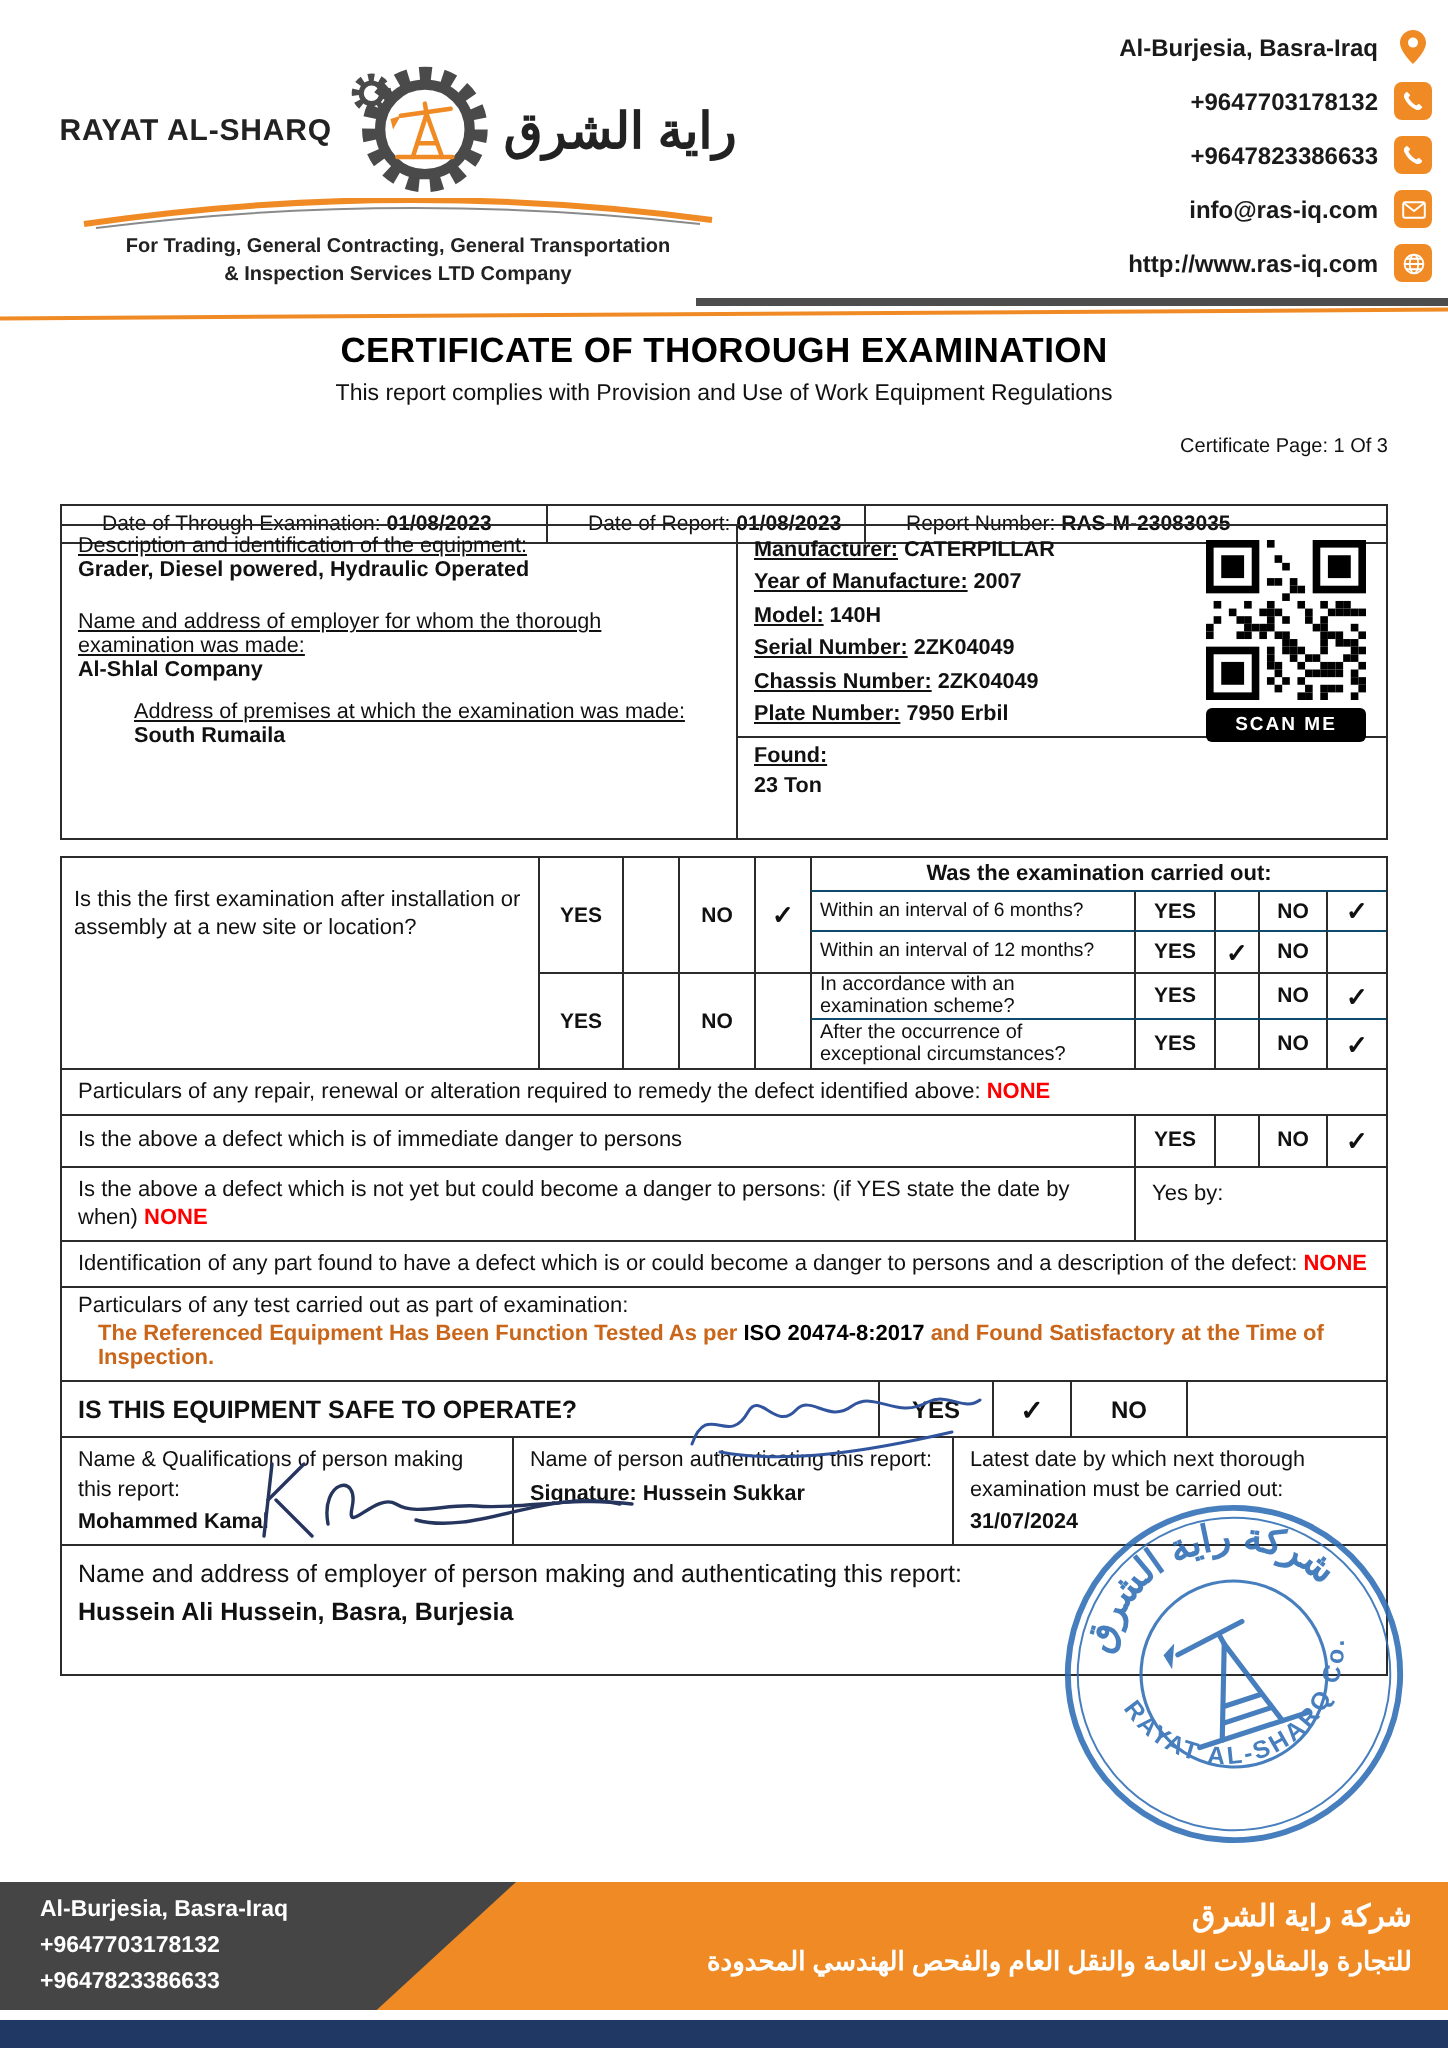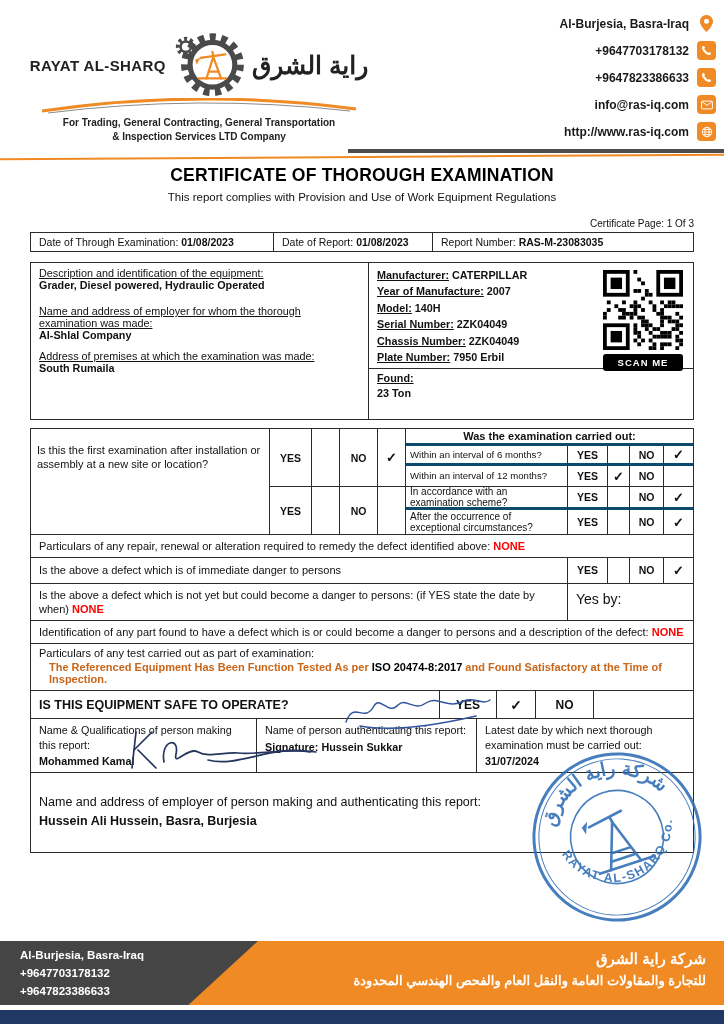--- a/index.html
+++ b/index.html
@@ -22,82 +22,82 @@
   .rule-dark { position:absolute; left:348px; right:0; top:149px; height:4px; background:#4d4d4d; }
   .rule-orange { position:absolute; left:-4px; top:156px; width:732px; height:2px; background:#F08A24; transform:rotate(-0.35deg); }
 
   
   .doc-title { position:absolute; top:165px; left:0; width:100%; text-align:center; font-size:17.5px; font-weight:bold; letter-spacing:.2px; color:#000; }
   .doc-subtitle { position:absolute; top:191px; left:0; width:100%; text-align:center; font-size:11.5px; color:#111; }
   .page-info { position:absolute; top:218px; right:30px; font-size:10px; color:#111; }
 
   
   .meta { position:absolute; left:30px; right:30px; top:232px; display:flex; }
-  .meta-cell { border:1px solid #2b2b2b; padding:3px 8px; font-size:10.5px; white-space:nowrap; }
+  .meta-cell { border:1px solid #2b2b2b; padding:3px 20px; font-size:10.5px; white-space:nowrap;margin-top:20px; }
   .meta-cell + .meta-cell { margin-left:-1px; }
   .meta-cell .val { font-weight:bold; }
   .mc1 { width:244px; } .mc2 { width:160px; } .mc3 { flex:1; }
 
   
   .equip { position:absolute; left:30px; right:30px; top:262px; height:158px; border:1px solid #2b2b2b; display:flex; }
   .equip-left { width:338px; border-right:1px solid #2b2b2b; padding:4px 8px; font-size:10.8px; }
   .equip-left .lbl { text-decoration:underline; }
   .equip-left .val { font-weight:bold; }
-  .eg2 { margin-top:14px; } .eg3 { margin-top:9px; }
+  .eg2 { margin-top:14px; } .eg3 { margin-top:9px;margin-left:28px; }
   .equip-right { flex:1; position:relative; font-size:10.8px; }
   .equip-right-top { height:106px; border-bottom:1px solid #2b2b2b; padding:4px 8px; }
   .spec-row { line-height:16.4px; white-space:nowrap; }
   .spec-row .lbl { font-weight:bold; text-decoration:underline; }
   .spec-row .val { font-weight:bold; }
   .equip-weight { padding:3px 8px; }
   .equip-weight .lbl { font-weight:bold; text-decoration:underline; }
   .equip-weight .val { font-weight:bold; display:block; margin-top:3px; }
   .qr-wrap { position:absolute; right:10px; top:7px; width:80px; text-align:center; }
   .qr-svg { display:block; width:80px; height:80px; background:#fff; }
   .scanme { margin-top:4px; background:#000; color:#fff; font-size:9.5px; font-weight:bold; letter-spacing:1px; border-radius:3px; padding:3px 0; }
 
   
   .exam { position:absolute; left:30px; right:30px; top:428px; border:1px solid #2b2b2b; background:#fff; }
   .exam-grid { display:grid; grid-template-columns:238px 42px 28px 38px 28px 1fr 40px 22px 34px 30px; grid-template-rows:17px 20px 20px 24px 24px; }
   .gc { border-left:1px solid #2b2b2b; display:flex; align-items:center; justify-content:center; font-size:11px; }
   .gc.noleft { border-left:none; }
   .gc.text { justify-content:flex-start; padding:2px 6px; line-height:1.25; }
   .gc.rtext { justify-content:flex-start; padding:1px 4px; font-size:10px; line-height:1.15; }
   .gc.small { font-size:9.6px; white-space:nowrap; overflow:visible; }
-  .gc.bb { border-bottom:3px solid #0c4a6e; }
+  .gc.bb { border-bottom:1px solid #0c4a6e; }
   .gc.btp { border-top:1px solid #2b2b2b; }
   .yn { font-weight:bold; font-size:10.5px; }
   .chk { font-weight:bold; font-size:13px; }
   .hdrcell { font-weight:bold; font-size:11px; justify-content:center; }
 
   .band { border-top:1px solid #2b2b2b; font-size:11px; }
   .band-pad { padding:4px 8px; line-height:1.3; }
   .red { color:#FF0000; font-weight:bold;margin-top:12px; }
   .band-flex { display:flex; align-items:stretch; }
   .bf-text { flex:1; padding:5px 8px; display:flex; align-items:center; line-height:1.3; }
   .bf-cell { border-left:1px solid #2b2b2b; display:flex; align-items:center; justify-content:center; }
   .w40{width:40px;} .w22{width:22px;} .w34{width:34px;} .w30{width:30px;}
-  .yesby-cell { width:126px; border-left:1px solid #2b2b2b; padding:7px 8px 0; font-size:14px; }
+  .yesby-cell { width:126px; border-left:1px solid #2b2b2b; padding:7px 8px 0; font-size:11px; }
   .test-band { padding:3px 8px 5px; }
   .test-orange { color:#C9661A; font-weight:bold; font-size:11px; }
   .test-iso { color:#000; font-weight:bold; font-size:11px; }
   .test-line2 { margin-top:2px; padding-left:10px; }
   .safe-band { display:flex; height:28px; }
   .safe-text { width:408px; display:flex; align-items:center; padding:0 8px; font-weight:bold; font-size:12.5px; }
   .safe-cell { border-left:1px solid #2b2b2b; display:flex; align-items:center; justify-content:center; }
   .sw57{width:57px;} .sw39{width:39px;} .sw58{width:58px;} .swrest{flex:1; border-left:1px solid #2b2b2b;}
   .safe-yn { font-weight:bold; font-size:12px; }
   .safe-chk { font-weight:bold; font-size:14px; }
 
   .signoff { display:flex; min-height:54px; }
   .so-cell { padding:4px 8px; font-size:10.8px; line-height:1.3; position:relative; }
   .so-cell + .so-cell { border-left:1px solid #2b2b2b; }
   .so1 { width:225px; } .so2 { width:220px; } .so3 { flex:1; }
   .so-val { font-weight:bold; margin-top:2px; }
-  .employer-band { padding:20px 8px 22px; font-size:12.5px; line-height:1.45; }
+  .employer-band { padding:5px 8px 22px; font-size:12.5px; line-height:1.45; }
   .employer-band .val { font-weight:bold; }
 
   
   .sig { position:absolute; z-index:5; pointer-events:none; }
   .stamp { position:absolute; left:528px; top:748px; width:178px; height:178px; z-index:6; opacity:.88; pointer-events:none; }
 
   
   .footer { position:absolute; left:0; top:941px; width:724px; height:64px; background:#F08A24; }
   .footer-dark { position:absolute; left:0; top:0; width:258px; height:100%; background:#454545; clip-path:polygon(0 0,100% 0,73% 100%,0 100%); }
   .footer-contact { position:absolute; left:20px; top:6px; color:#fff; font-size:11.5px; font-weight:bold; line-height:1.55; }

